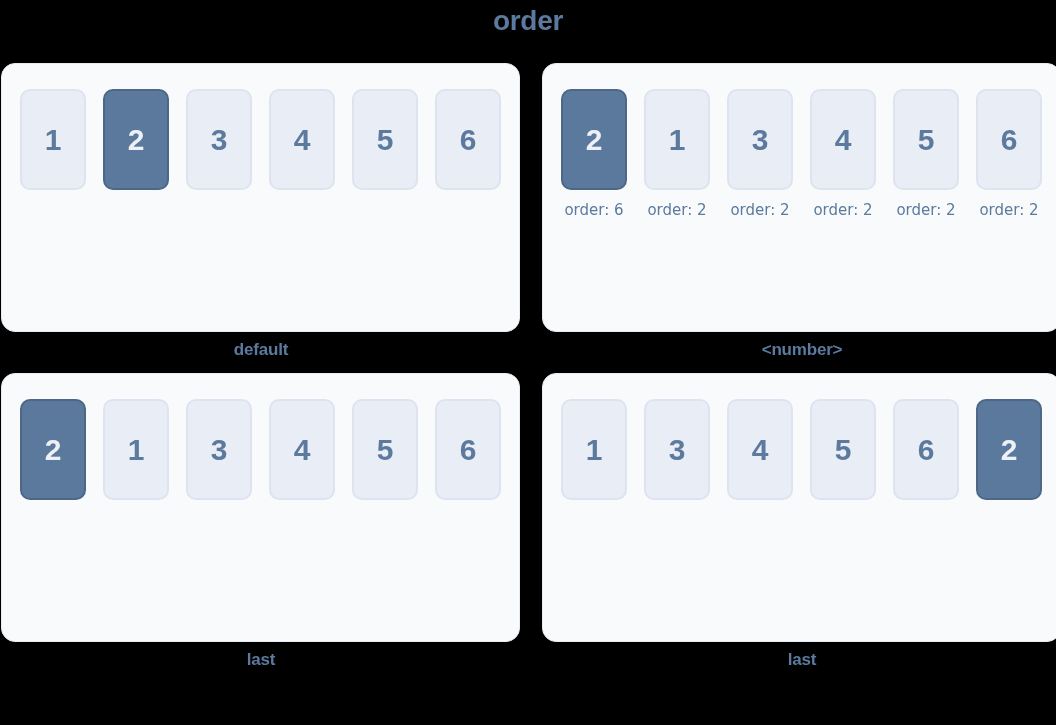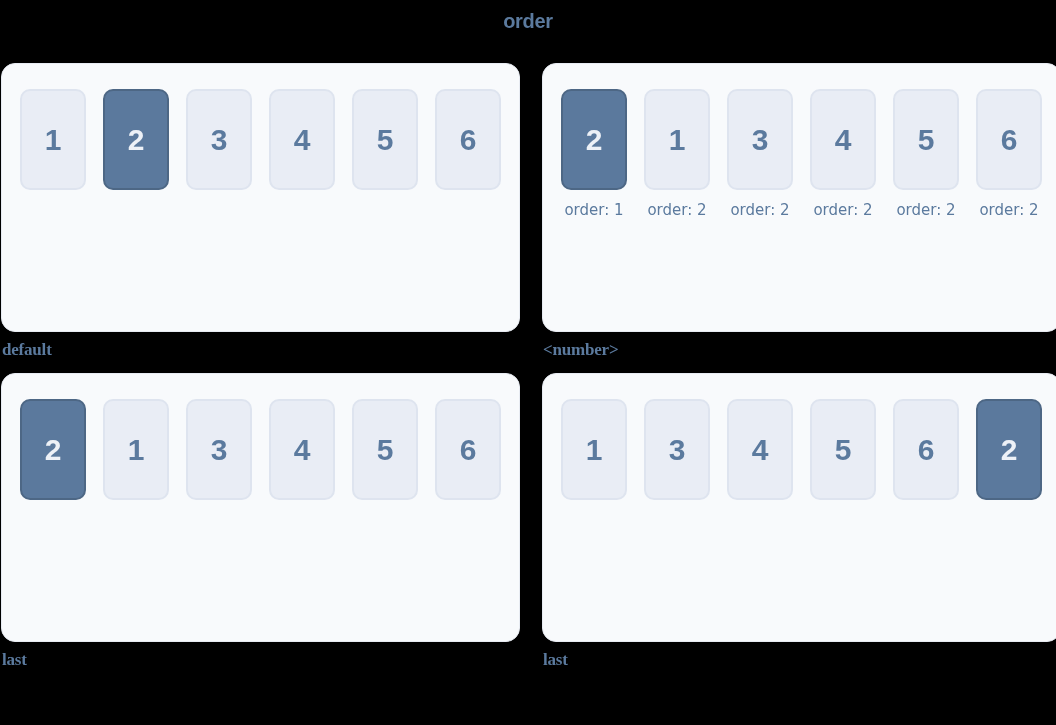--- a/index.html
+++ b/index.html
@@ -20,21 +20,21 @@
     width: 1056px;
     height: 725px;
     background: var(--background);
     font-family: "Liberation Sans", sans-serif;
     overflow: hidden;
   }
   .page { width: 1056px; height: 725px; }
   h1.page-title {
     margin: 7px 0 0 0;
     text-align: center;
-    font-size: 20px;
+    font-size: 28px;
     line-height: 28px;
     font-weight: 700;
     letter-spacing: -0.3px;
     color: var(--item-text);
   }
   .grid {
     display: grid;
     grid-template-columns: 1fr 1fr;
     column-gap: 22px;
     margin: 28px 1px 0 1px;
@@ -82,21 +82,22 @@
     color: var(--label-text);
     white-space: nowrap;
   }
   .caption {
     margin: 9px 0 15px 1px;
     font-size: 17px;
     line-height: 17px;
     font-weight: 700;
     letter-spacing: -0.2px;
     color: var(--label-text);
-    font-family: Liberation Serif, serif;
+    font-family: Liberation Sans, sans-serif;
+    text-align: center;
   }
 </style>
 </head>
 <body>
 
 <div class="page">
 
   <h1 class="page-title">order</h1>
 
   <div class="grid">
@@ -113,21 +114,21 @@
         </div>
       </div>
       <div class="caption">default</div>
     </div>
 
     <div class="cell">
       <div class="panel">
         <div class="items">
           <div class="item-col">
             <div class="item highlight">2</div>
-            <div class="order-label">order: 1</div>
+            <div class="order-label">order: 6</div>
           </div>
           <div class="item-col">
             <div class="item">1</div>
             <div class="order-label">order: 2</div>
           </div>
           <div class="item-col">
             <div class="item">3</div>
             <div class="order-label">order: 2</div>
           </div>
           <div class="item-col">

